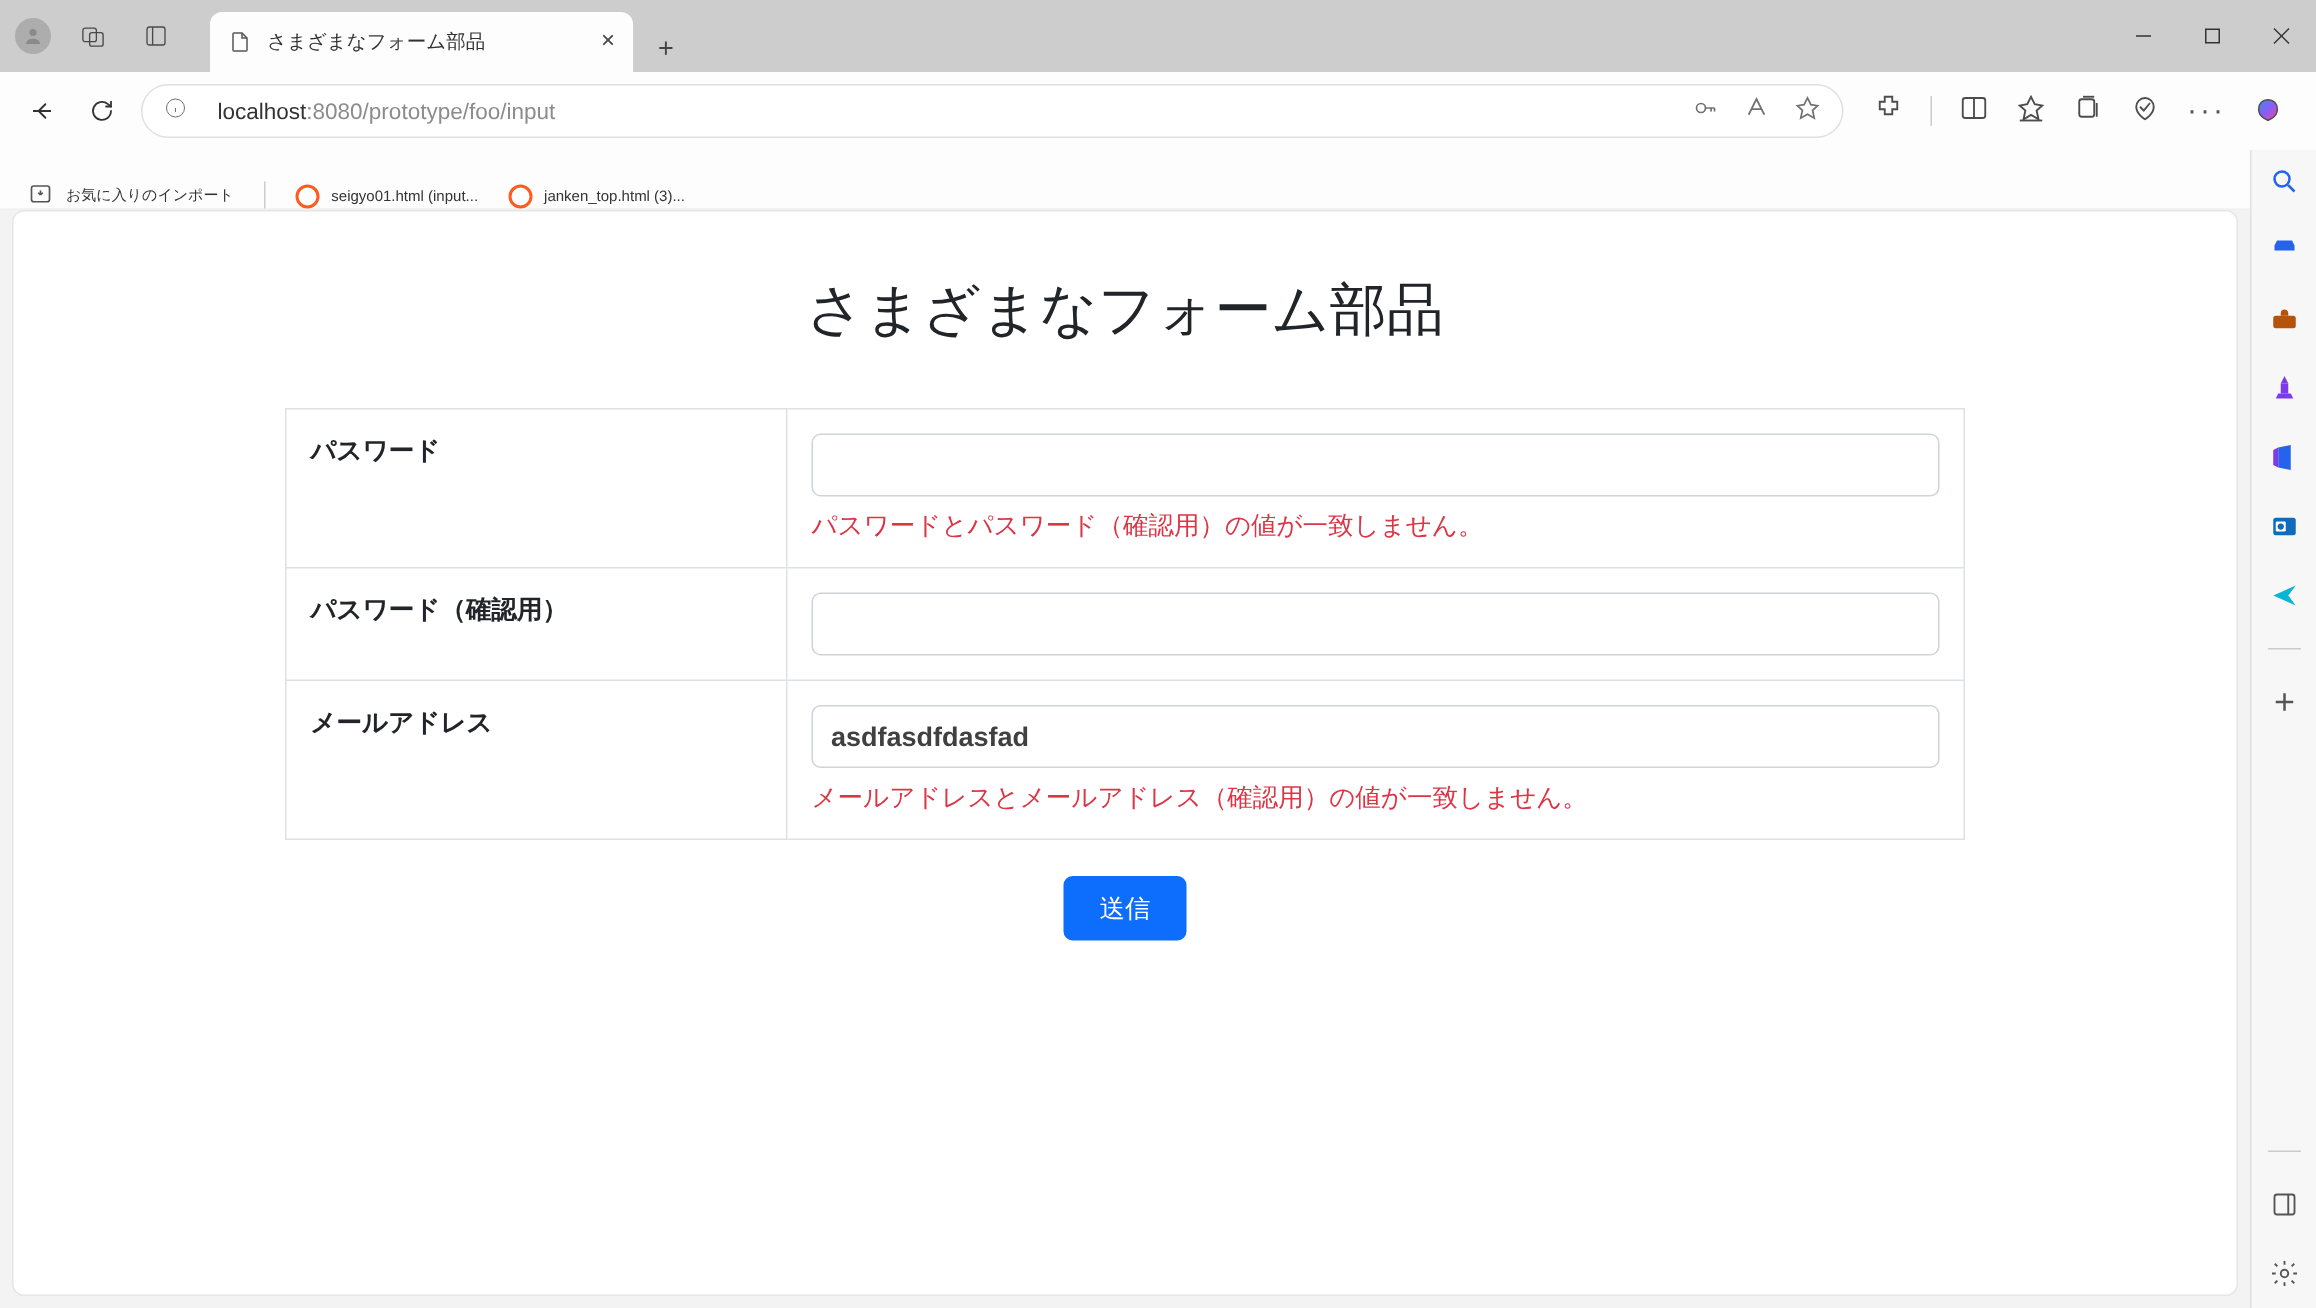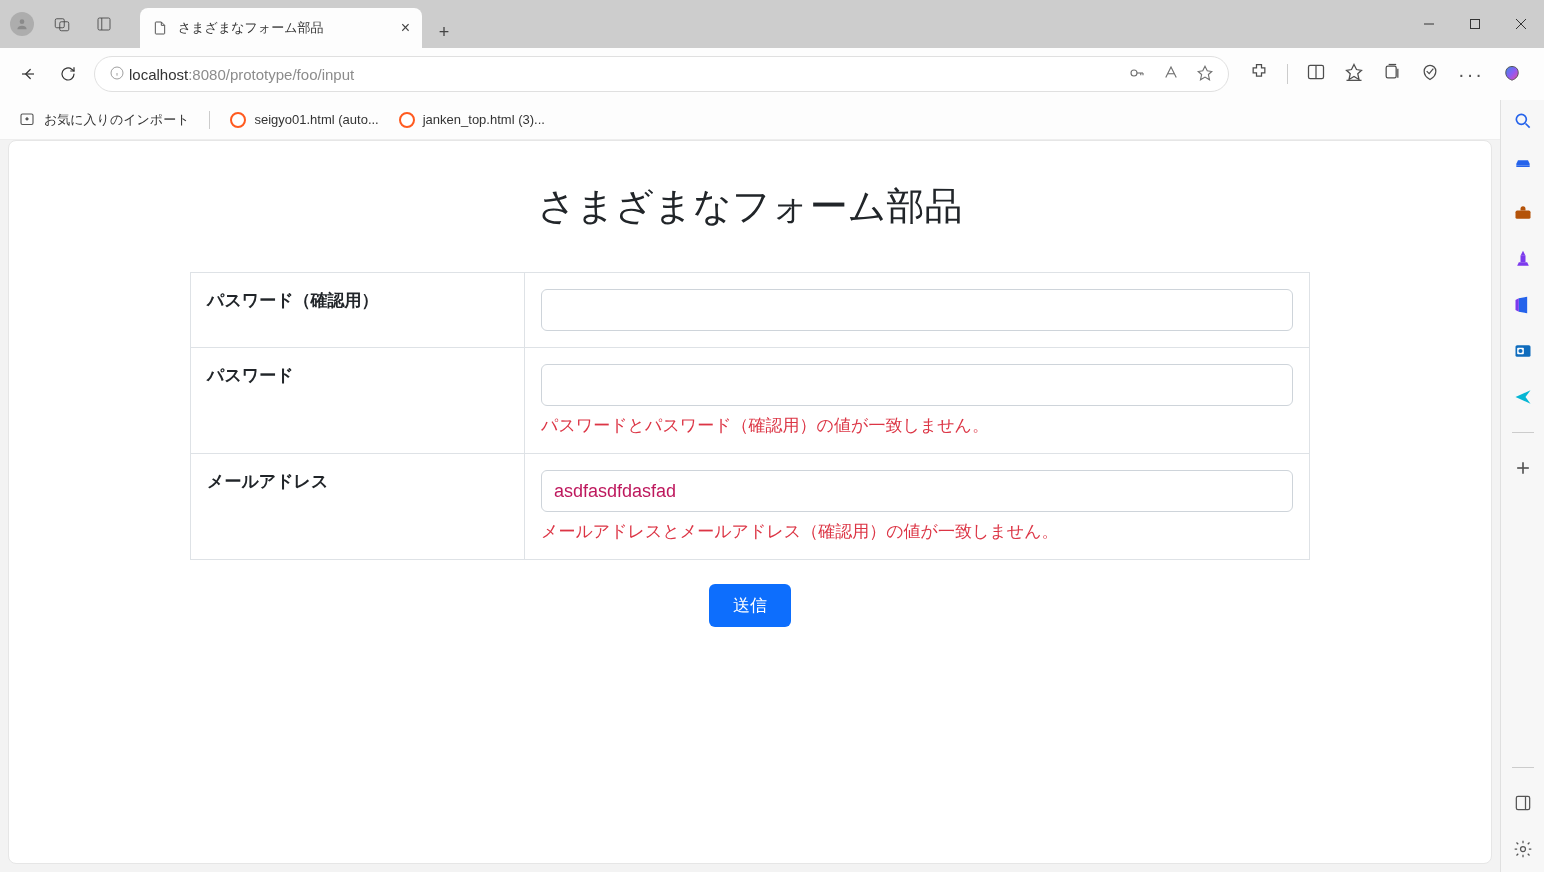--- a/index.html
+++ b/index.html
@@ -74,42 +74,42 @@
     }
     .nav-btn { width: 28px; height: 28px; display: flex; align-items: center; justify-content: center; cursor: pointer; }
     .nav-btn svg { width: 18px; height: 18px; stroke: #333; fill: none; stroke-width: 1.6; }
     .addressbar {
       flex: 1; height: 36px;
       background: #ffffff;
       border: 1px solid #e0e0e0;
       border-radius: 18px;
       display: flex; align-items: center;
       padding: 0 14px;
-      gap: 4px;
+      gap: 20px;
       font-size: 15px;
     }
     .addressbar .info-icon svg { width: 16px; height: 16px; stroke: #707070; fill: none; }
     .addressbar .url { color: #333; }
     .addressbar .url .dim { color: #8c8c8c; }
     .addressbar .right-icons { margin-left: auto; display: flex; gap: 16px; align-items: center; }
     .addressbar .right-icons svg { width: 18px; height: 18px; stroke: #707070; fill: none; stroke-width: 1.5; }
     .toolbar-right { display: flex; gap: 18px; align-items: center; padding: 0 8px; }
     .toolbar-right svg { width: 20px; height: 20px; stroke: #4d4d4d; fill: none; stroke-width: 1.5; }
     .divider { width: 1px; height: 20px; background: #ccc; }
     .dots { color: #555; font-size: 20px; letter-spacing: 2px; cursor: pointer; }
     .copilot-icon { width: 26px; height: 26px; }
 
     
     .bookmarks {
       height: 40px;
       background: #fdfdfd;
-      display: flex; align-items: center;
+      display: flex; align-items: flex-end;
       padding: 0 18px;
       gap: 20px;
-      font-size: 13px;
+      font-size: 10px;
       color: #333;
       border-bottom: 1px solid #eee;
     }
     .bookmarks .bm-item { display: flex; align-items: center; gap: 8px; cursor: pointer; }
     .bookmarks svg { width: 18px; height: 18px; }
     .favicon-circle { width: 16px; height: 16px; border-radius: 50%; border: 2px solid #ff5a1f; background: #fff; }
 
     
     .sidepanel {
       position: absolute; right: 0; top: 100px;
@@ -162,22 +162,23 @@
       color: #212529;
       background: #ffffff;
     }
     .form-control {
       width: 100%;
       height: 42px;
       padding: 6px 12px;
       font-size: 18px;
       border: 1px solid #ced4da;
       border-radius: 6px;
-      color: #be185d;
+      color: #404040;
       background: #fff;
+      font-weight: bold;
     }
     .error-text {
       color: #dc3545;
       font-size: 17px;
       margin-top: 8px;
     }
     .btn-primary {
       display: block;
       margin: 24px auto 0;
       background: #0d6efd;
@@ -322,21 +323,21 @@
   <div class="bm-item">
     <svg viewBox="0 0 24 24" fill="none" stroke="#555" stroke-width="1.5">
         <rect x="4" y="4" width="16" height="14" rx="2"></rect>
         <path d="M12 8v4m0 0l-2-2m2 2l2-2"></path>
       </svg>
     <span>お気に入りのインポート</span>
   </div>
   <span class="divider" style="height:18px;"></span>
   <div class="bm-item">
     <span class="favicon-circle"></span>
-    <span>seigyo01.html (auto...</span>
+    <span>seigyo01.html (input...</span>
   </div>
   <div class="bm-item">
     <span class="favicon-circle"></span>
     <span>janken_top.html (3)...</span>
   </div>
 </div>
 
 <div class="sidepanel">
   <div class="sp-icon">
       <svg viewBox="0 0 24 24" fill="none" stroke="#2563eb" stroke-width="2">
@@ -403,30 +404,30 @@
       </svg>
     </div>
 </div>
 
 <div class="content-wrap">
   <h1 class="page-title">さまざまなフォーム部品</h1>
 
   <table class="form-table">
     <tbody>
         <tr>
-      <th>パスワード（確認用）</th>
-      <td>
-        <input class="form-control" type="password" value="" style="">
-      </td>
-    </tr>
-    <tr>
       <th>パスワード</th>
       <td>
         <input class="form-control" type="password" value="" style="">
         <div class="error-text">パスワードとパスワード（確認用）の値が一致しません。</div>
+      </td>
+    </tr>
+    <tr>
+      <th>パスワード（確認用）</th>
+      <td>
+        <input class="form-control" type="password" value="" style="">
       </td>
     </tr>
     <tr>
       <th>メールアドレス</th>
       <td>
         <input class="form-control" type="text" value="asdfasdfdasfad" style="">
         <div class="error-text">メールアドレスとメールアドレス（確認用）の値が一致しません。</div>
       </td>
     </tr>
   </tbody>

